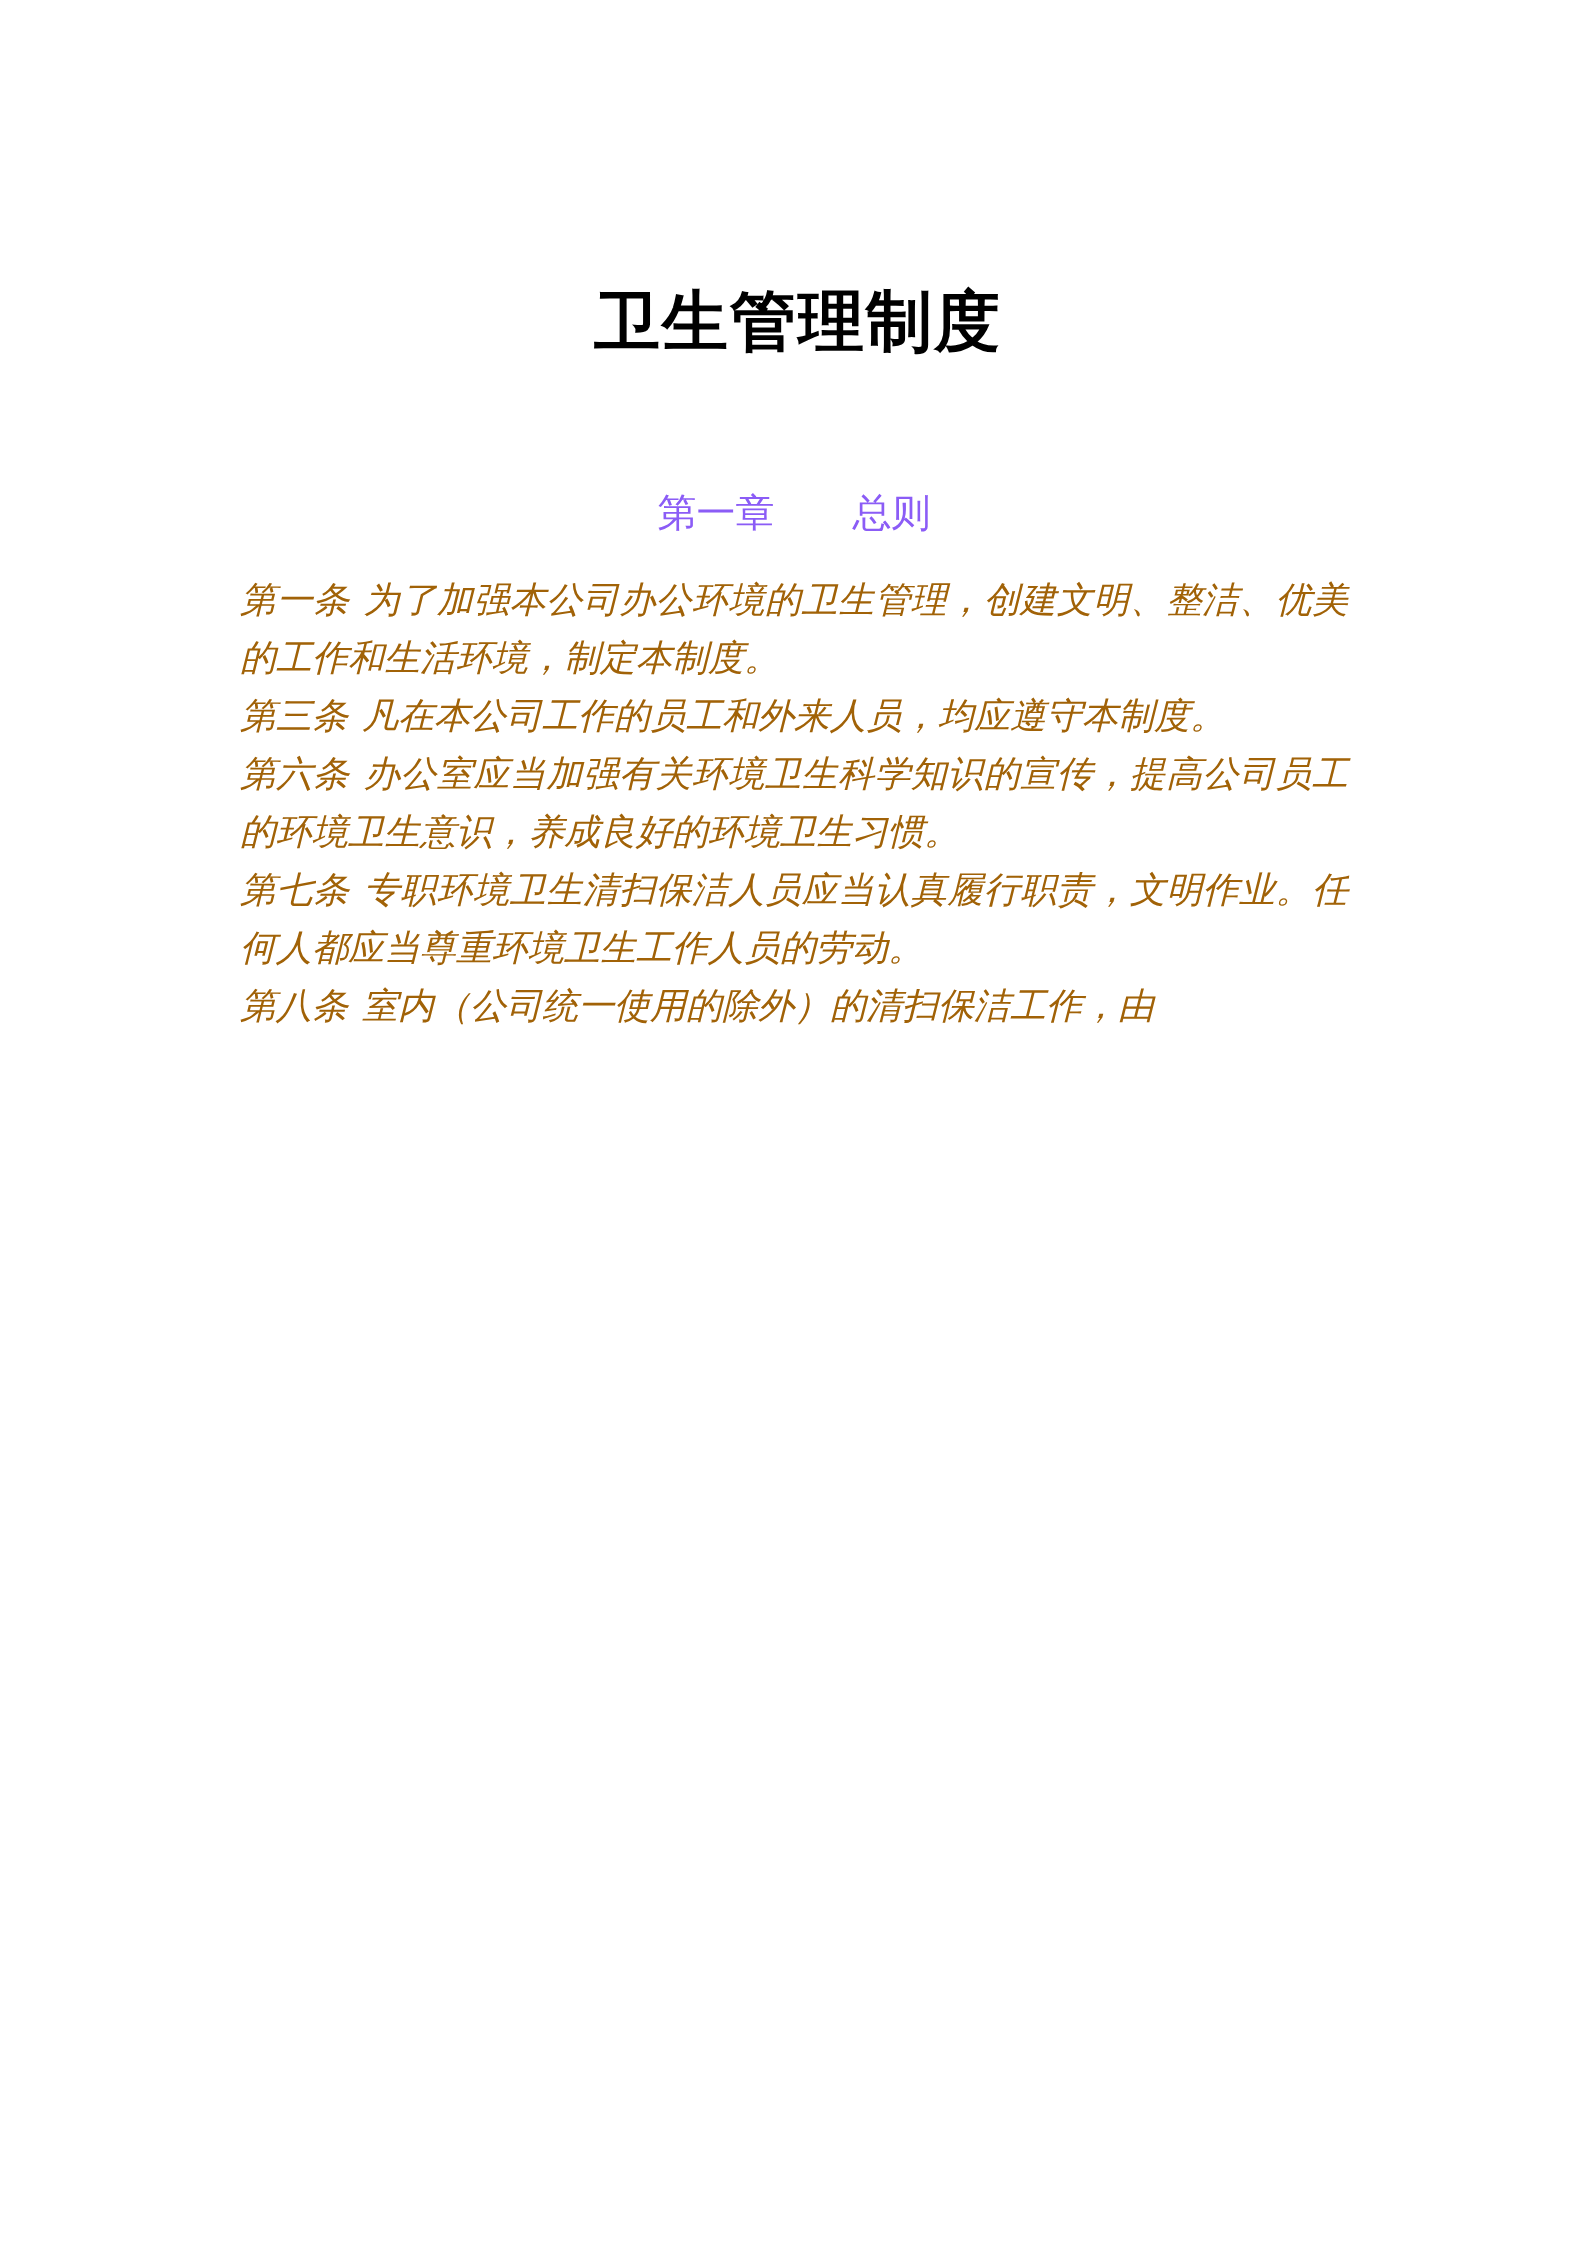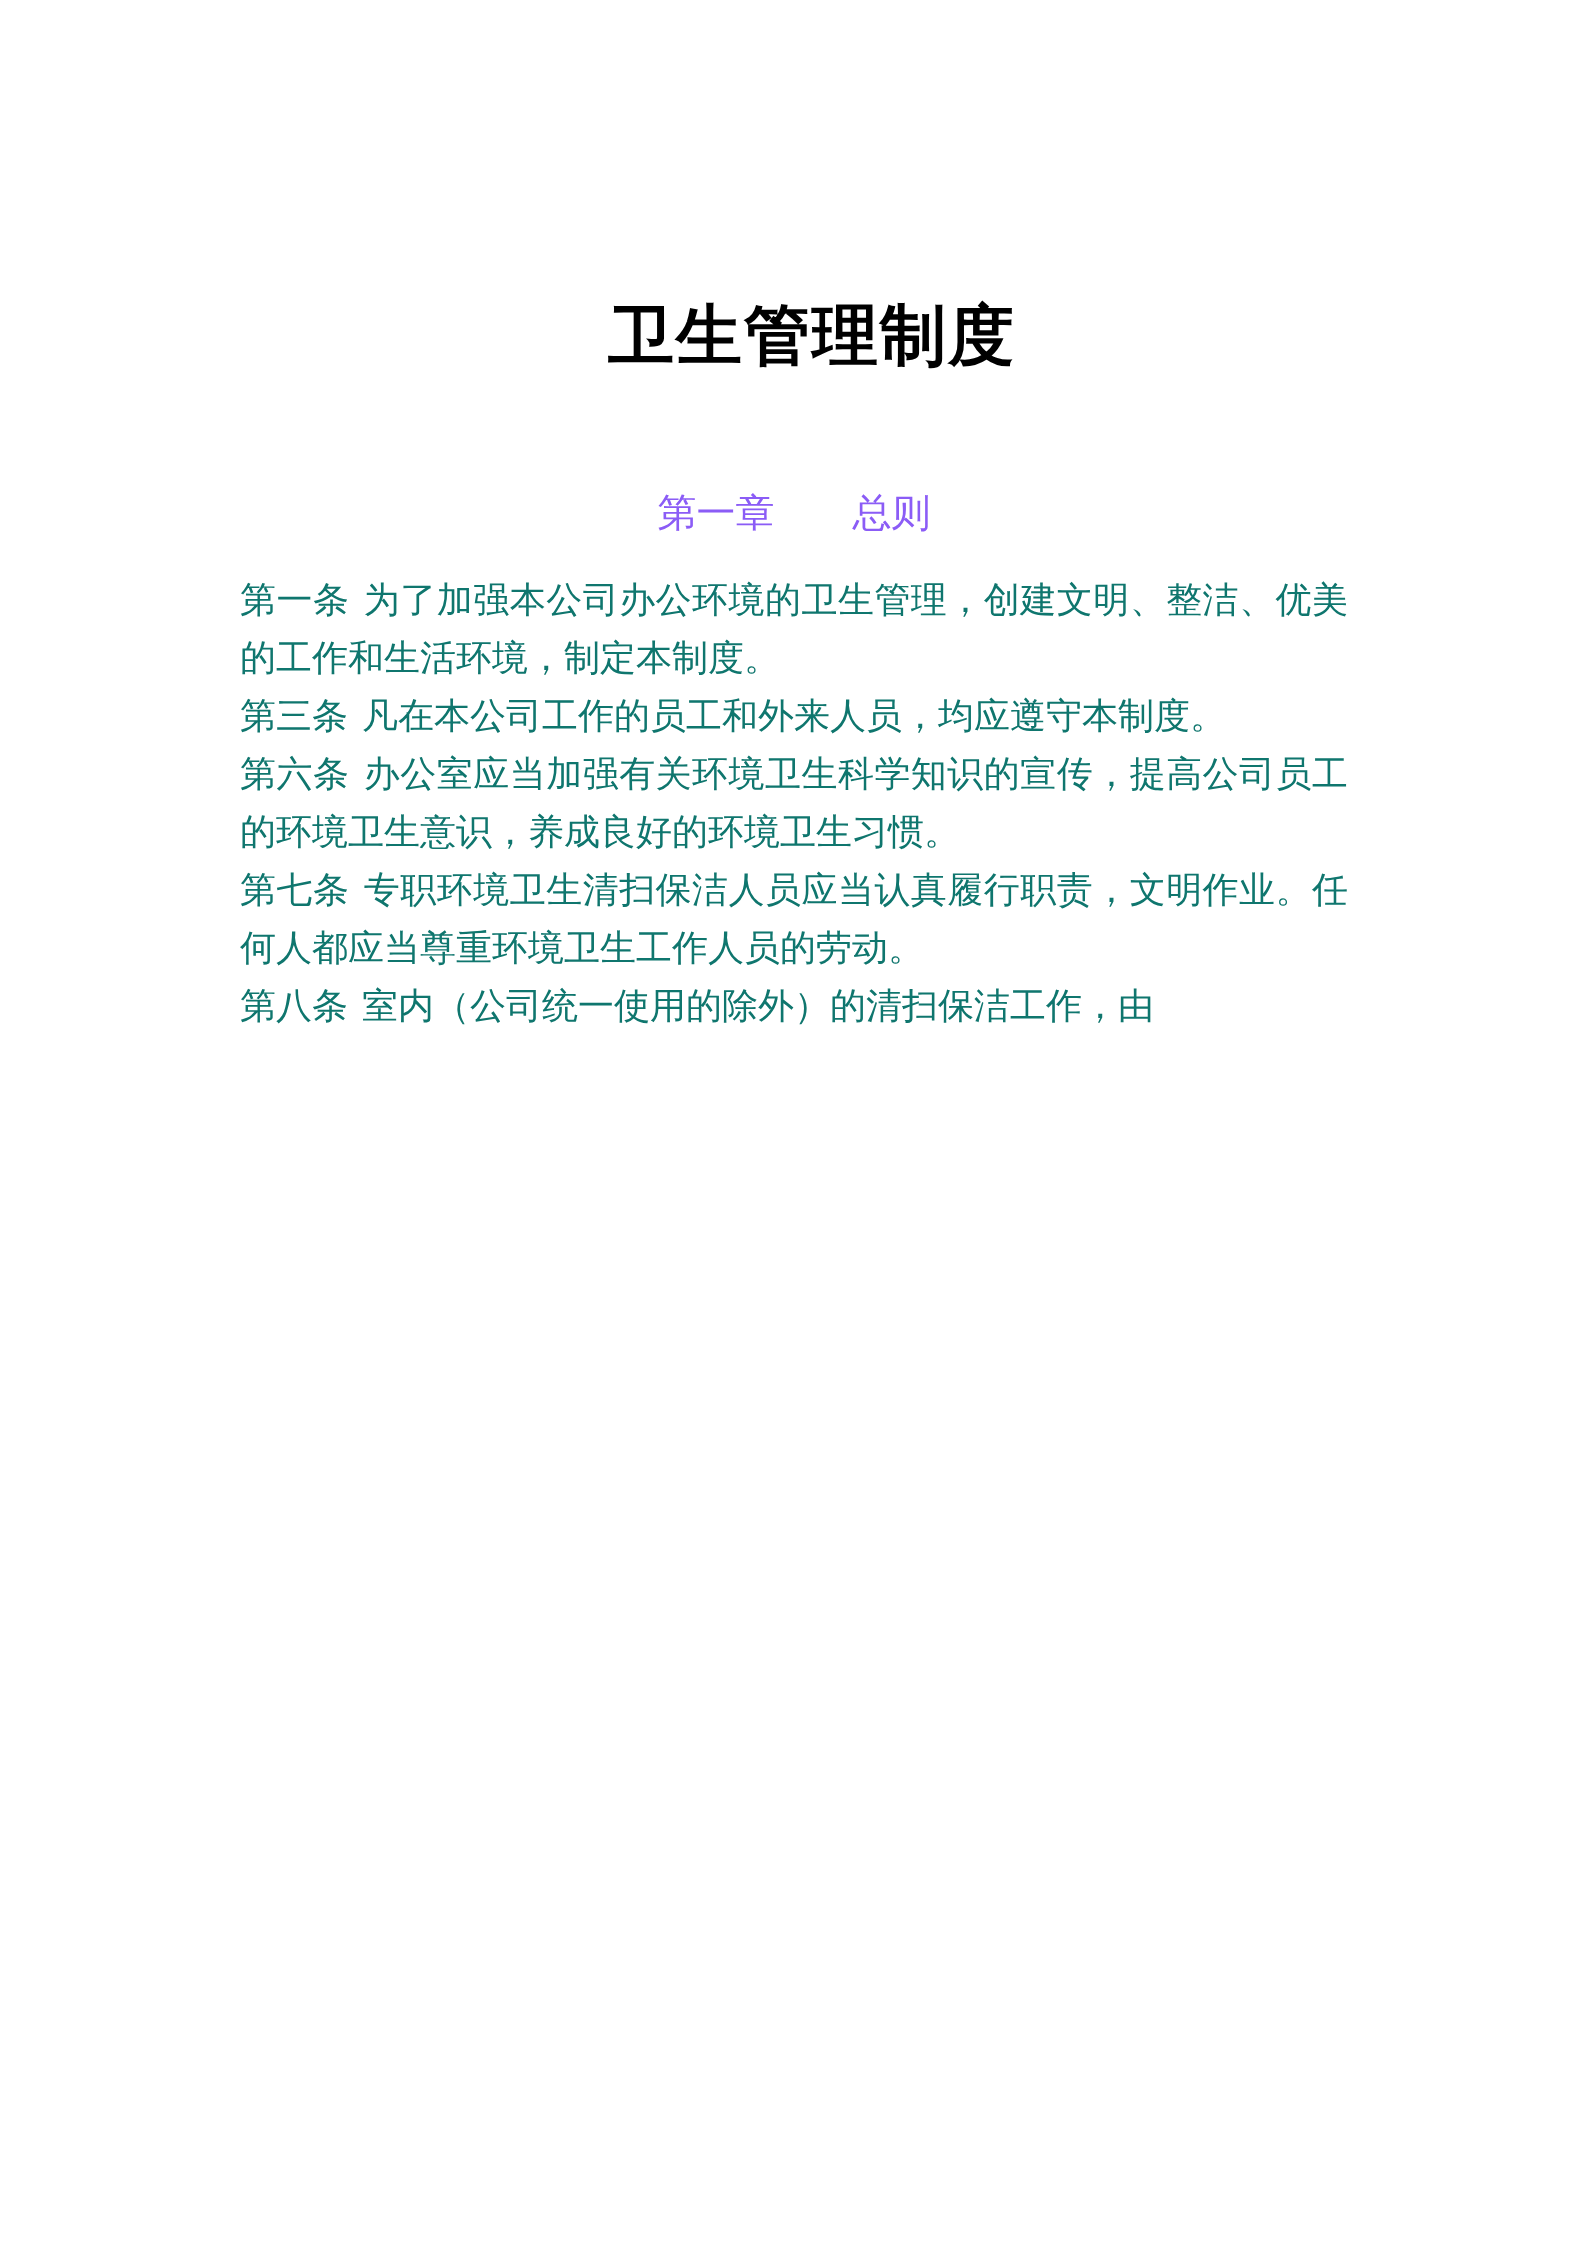--- a/index.html
+++ b/index.html
@@ -31,21 +31,21 @@
   
   .content {
     position: absolute;
     left: 240px;
     top: 0;
     width: 1108px;   
   }
 
   
   .doc-title {
-    margin: 18px;
+    margin: 4px;
     padding: 0;
     position: absolute;
     left: 0;
     top: 277px;
     width: 1108px;
     text-align: center;
     font-family: "DejaVu Sans", "Liberation Sans", sans-serif;
     font-weight: 700;
     font-size: 66px;
     line-height: 82px;
@@ -77,26 +77,27 @@
     top: 571px;
     width: 1108px;
   }
 
   .article {
     margin: 0 0 0 0;
     padding: 0;
     font-family: "DejaVu Serif", "Liberation Serif", serif;
     font-size: 36px;
     line-height: 58px;
-    color: #0f766e;
+    color: #a16207;
     text-align: justify;
     text-justify: inter-ideograph;
     text-indent: 0;
     word-break: break-all;
     letter-spacing: 0px;
+    font-style: italic;
   }
 
   .article .art-label {
     
   }
   .article .art-gap {
     display: inline-block;
     width: 14px;
   }
 </style>

